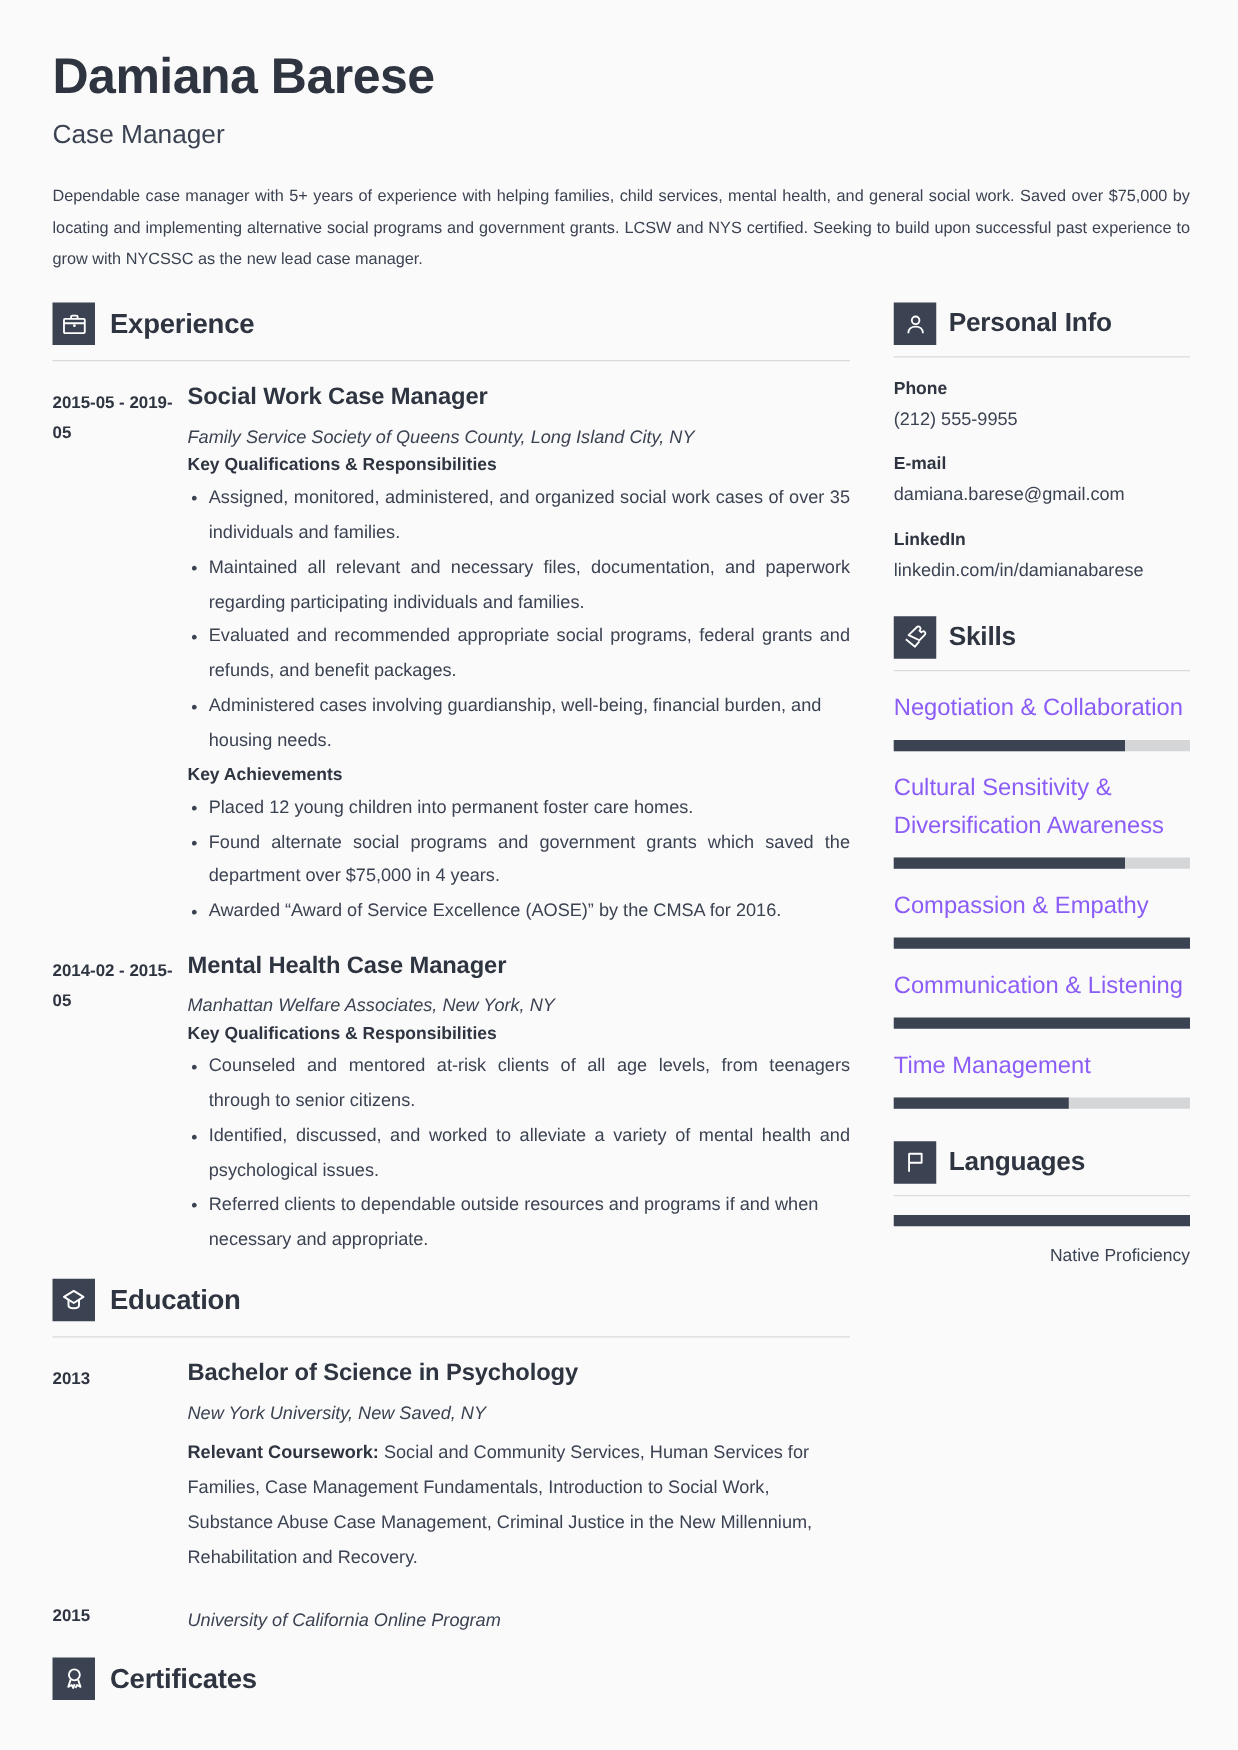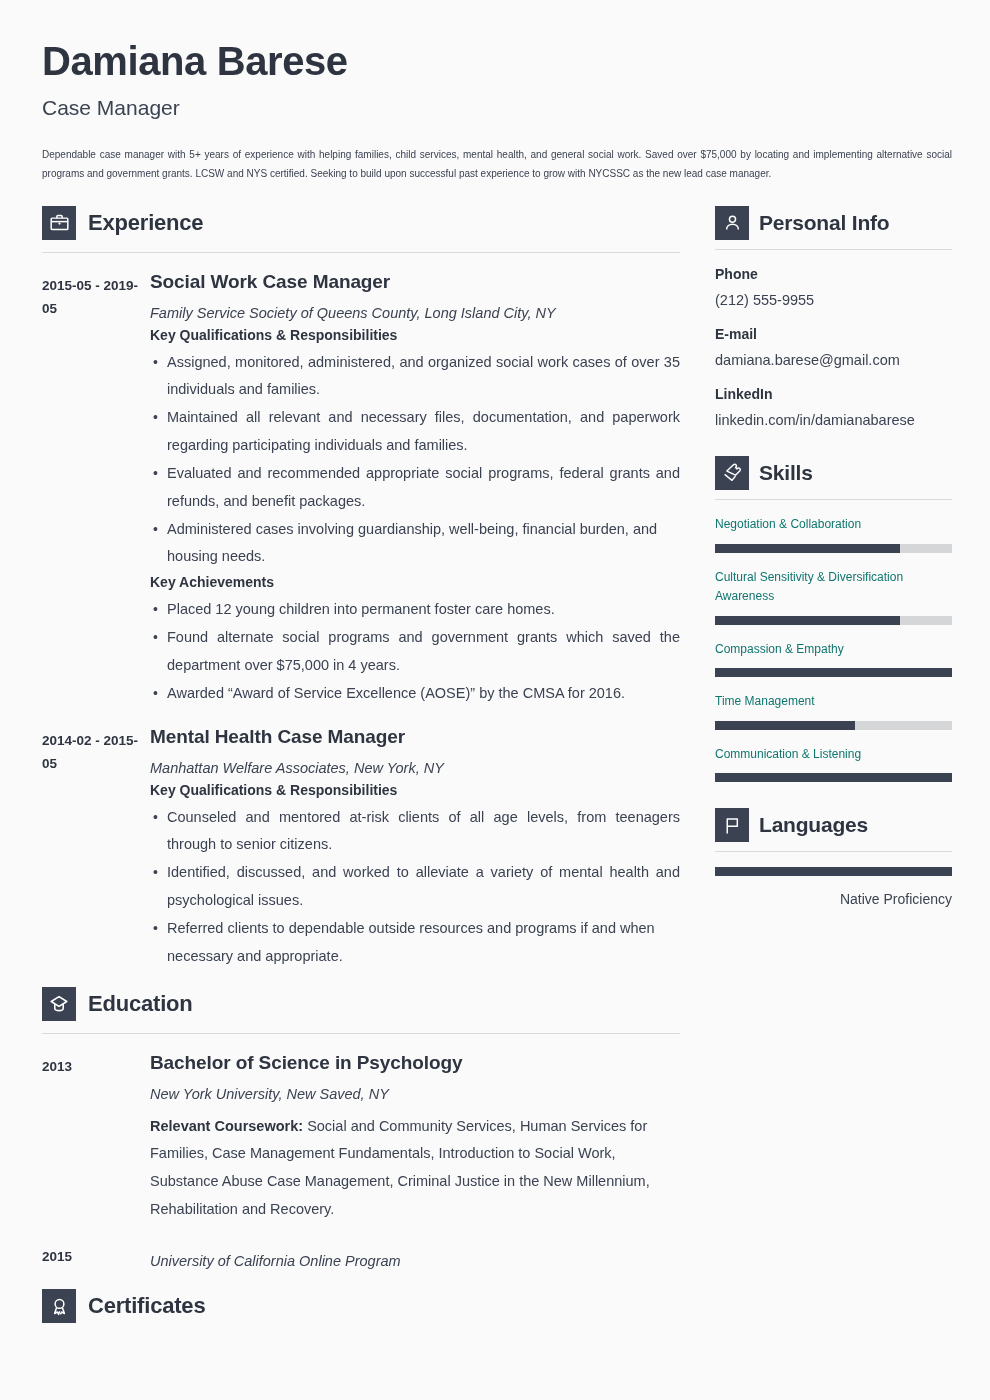--- a/index.html
+++ b/index.html
@@ -31,21 +31,21 @@
   }
   .job-title {
     font-size: 21px;
     font-weight: normal;
     color: #3b4251;
     margin-top: 11px;
     line-height: 1.2;
   }
   .summary {
     margin-top: 25px;
-    font-size: 10px;
+    font-size: 13px;
     line-height: 1.92;
     color: #3b4251;
     text-align: justify;
     width: 910px;
   }
 
   
   .columns {
     display: flex;
     padding: 0 40px;
@@ -155,22 +155,22 @@
   .contact-value {
     font-size: 14.5px;
     color: #3b4251;
     margin-top: 5px;
     line-height: 1.4;
     word-break: break-word;
   }
 
   .skill { margin-top: 15px; }
   .skill-name {
-    font-size: 12px;
-    color: #0f766e;
+    font-size: 19px;
+    color: #8b5cf6;
     line-height: 1.62;
   }
   .bar-track {
     height: 9px;
     background: #d4d6d8;
     margin-top: 9px;
     width: 100%;
   }
   .bar-fill { height: 9px; background: #3b4251; }
 
@@ -344,29 +344,29 @@
               <div class="bar-fill" style="width: 78%;"></div>
             </div>
         </div>
         <div class="skill">
           <div class="skill-name">Compassion &amp; Empathy</div>
           <div class="bar-track">
               <div class="bar-fill" style="width: 100%;"></div>
             </div>
         </div>
         <div class="skill">
+          <div class="skill-name">Communication &amp; Listening</div>
+          <div class="bar-track">
+              <div class="bar-fill" style="width: 100%;"></div>
+            </div>
+        </div>
+        <div class="skill">
           <div class="skill-name">Time Management</div>
           <div class="bar-track">
               <div class="bar-fill" style="width: 59%;"></div>
-            </div>
-        </div>
-        <div class="skill">
-          <div class="skill-name">Communication &amp; Listening</div>
-          <div class="bar-track">
-              <div class="bar-fill" style="width: 100%;"></div>
             </div>
         </div>
       </div>
 
       <div class="side-block" style="margin-top:26px;">
         <div class="section-head side">
           <span class="icon-box">
             <svg width="21" height="21" viewBox="0 0 24 24" fill="none" stroke="#ffffff" stroke-width="1.7" stroke-linejoin="round">
               <path d="M6 21V4"></path>
               <path d="M6 4.6h11.5v8.2H6"></path>

